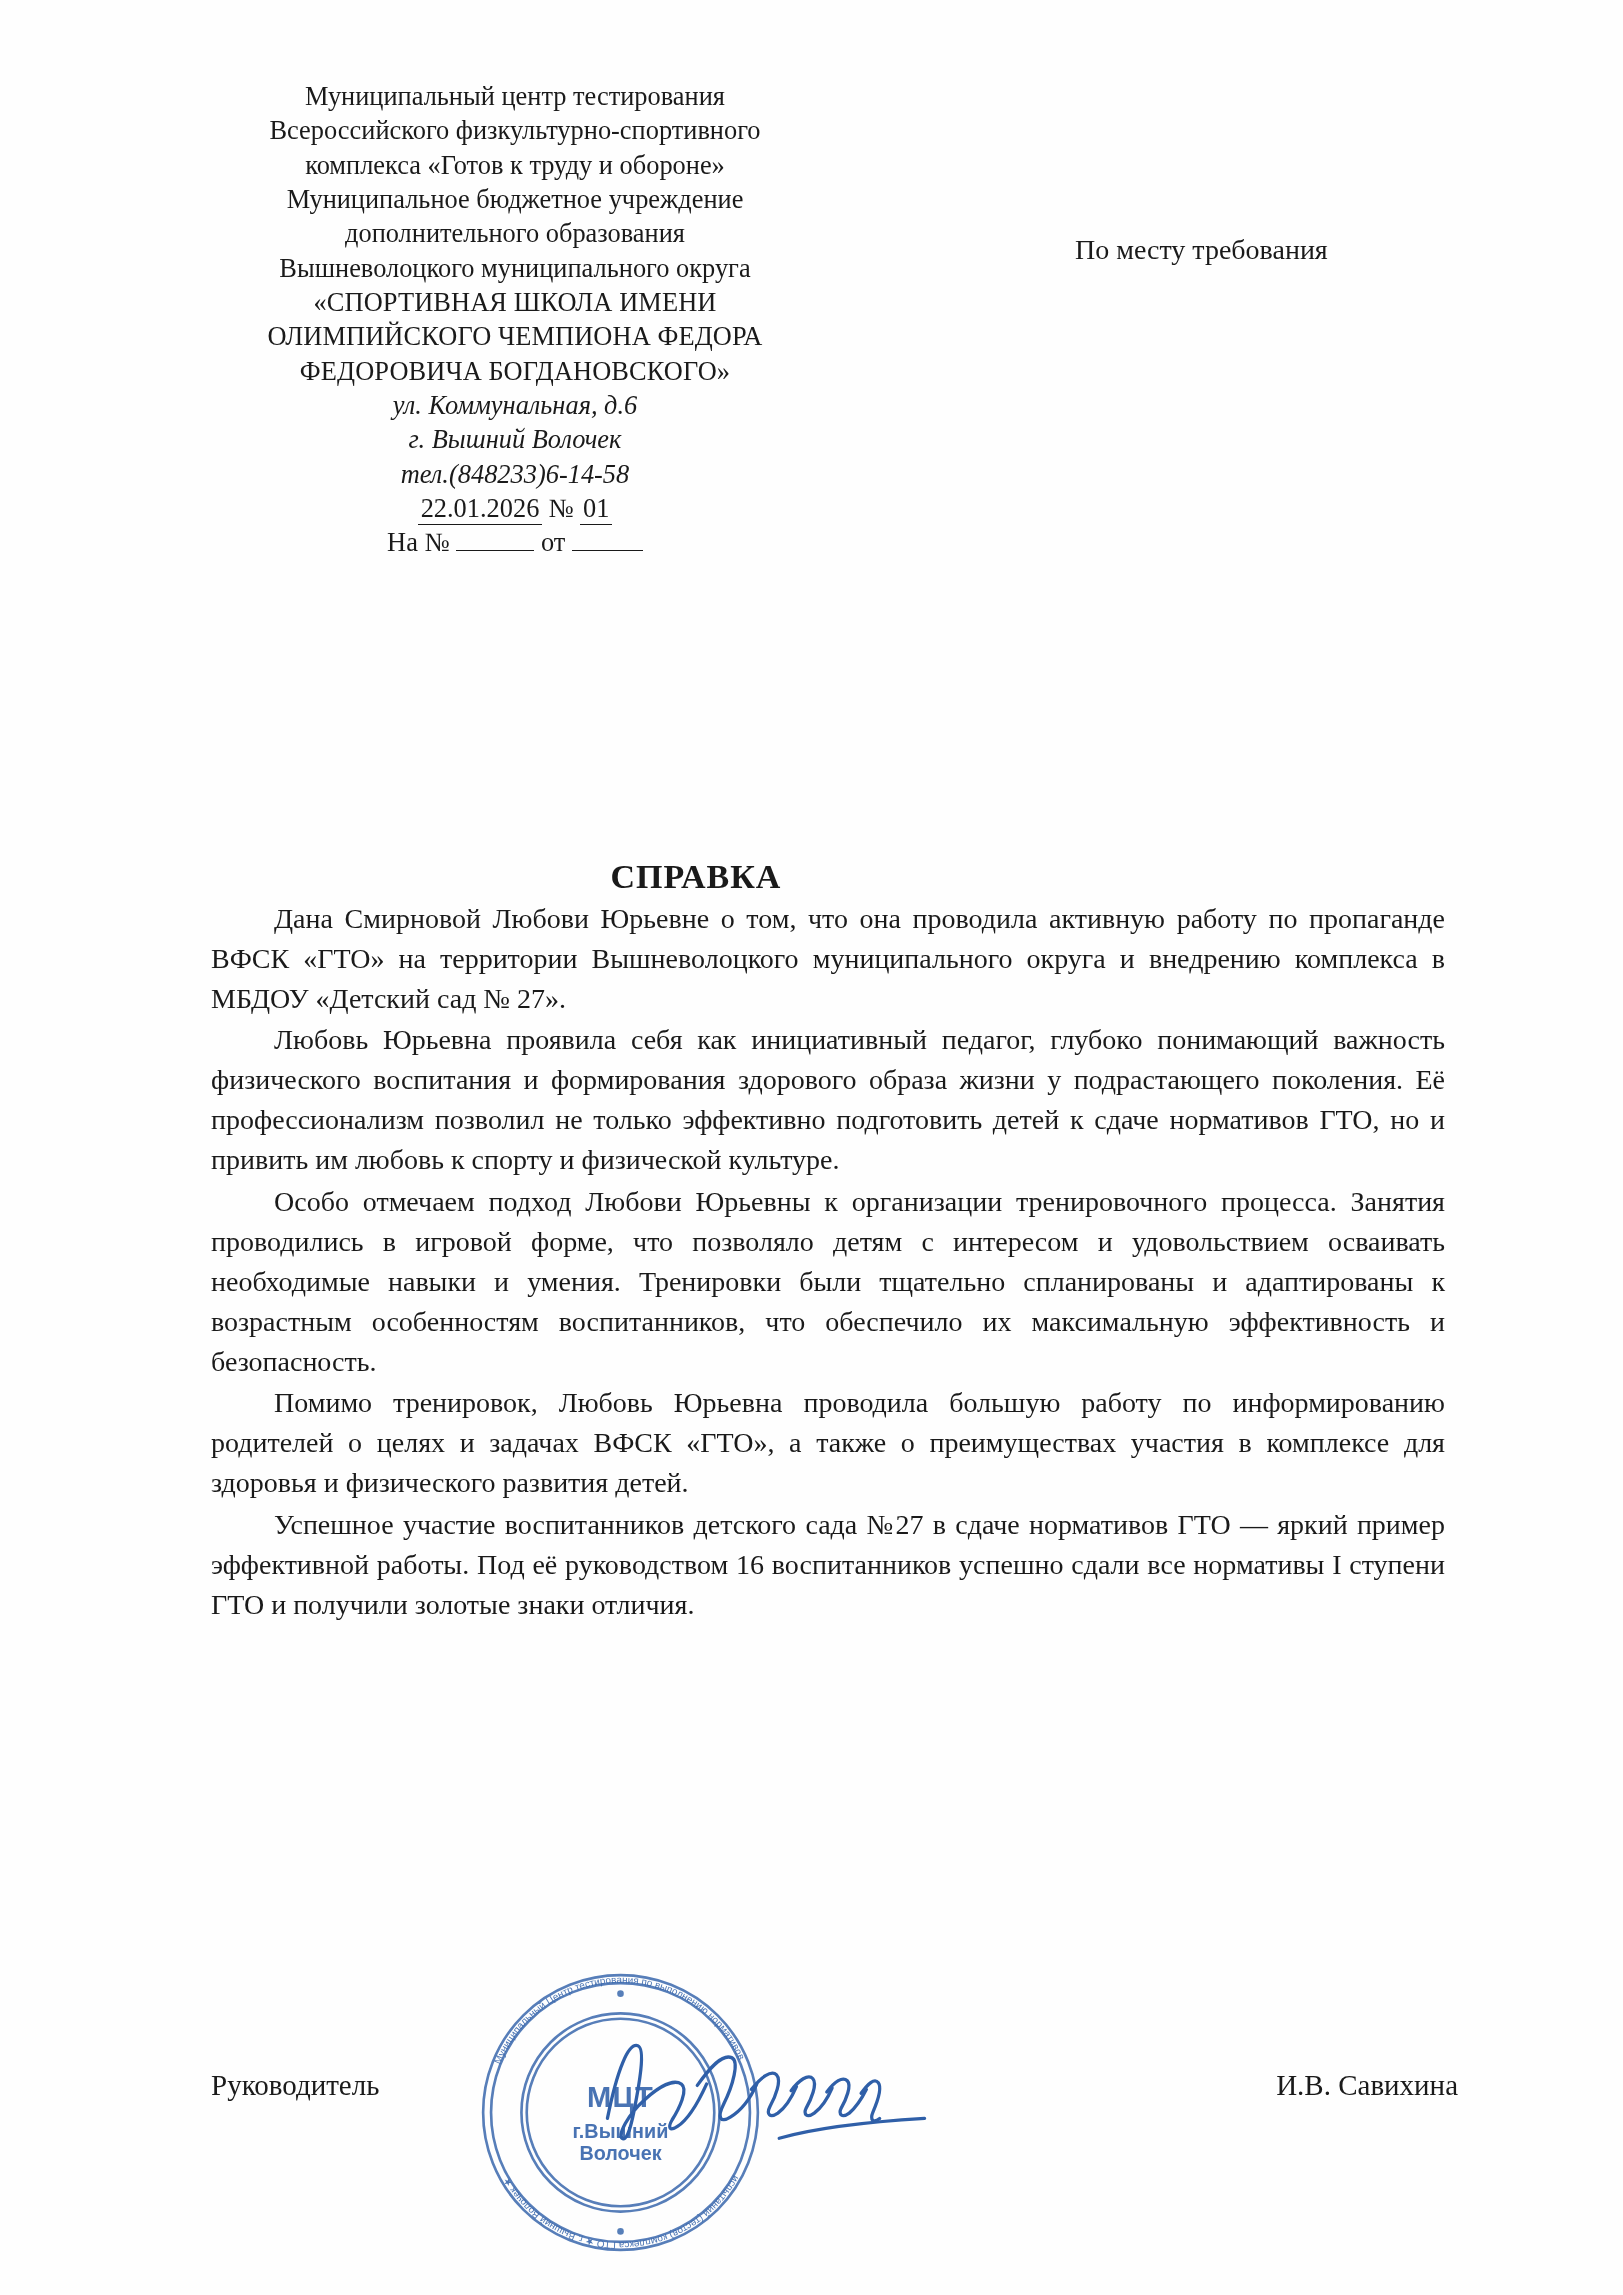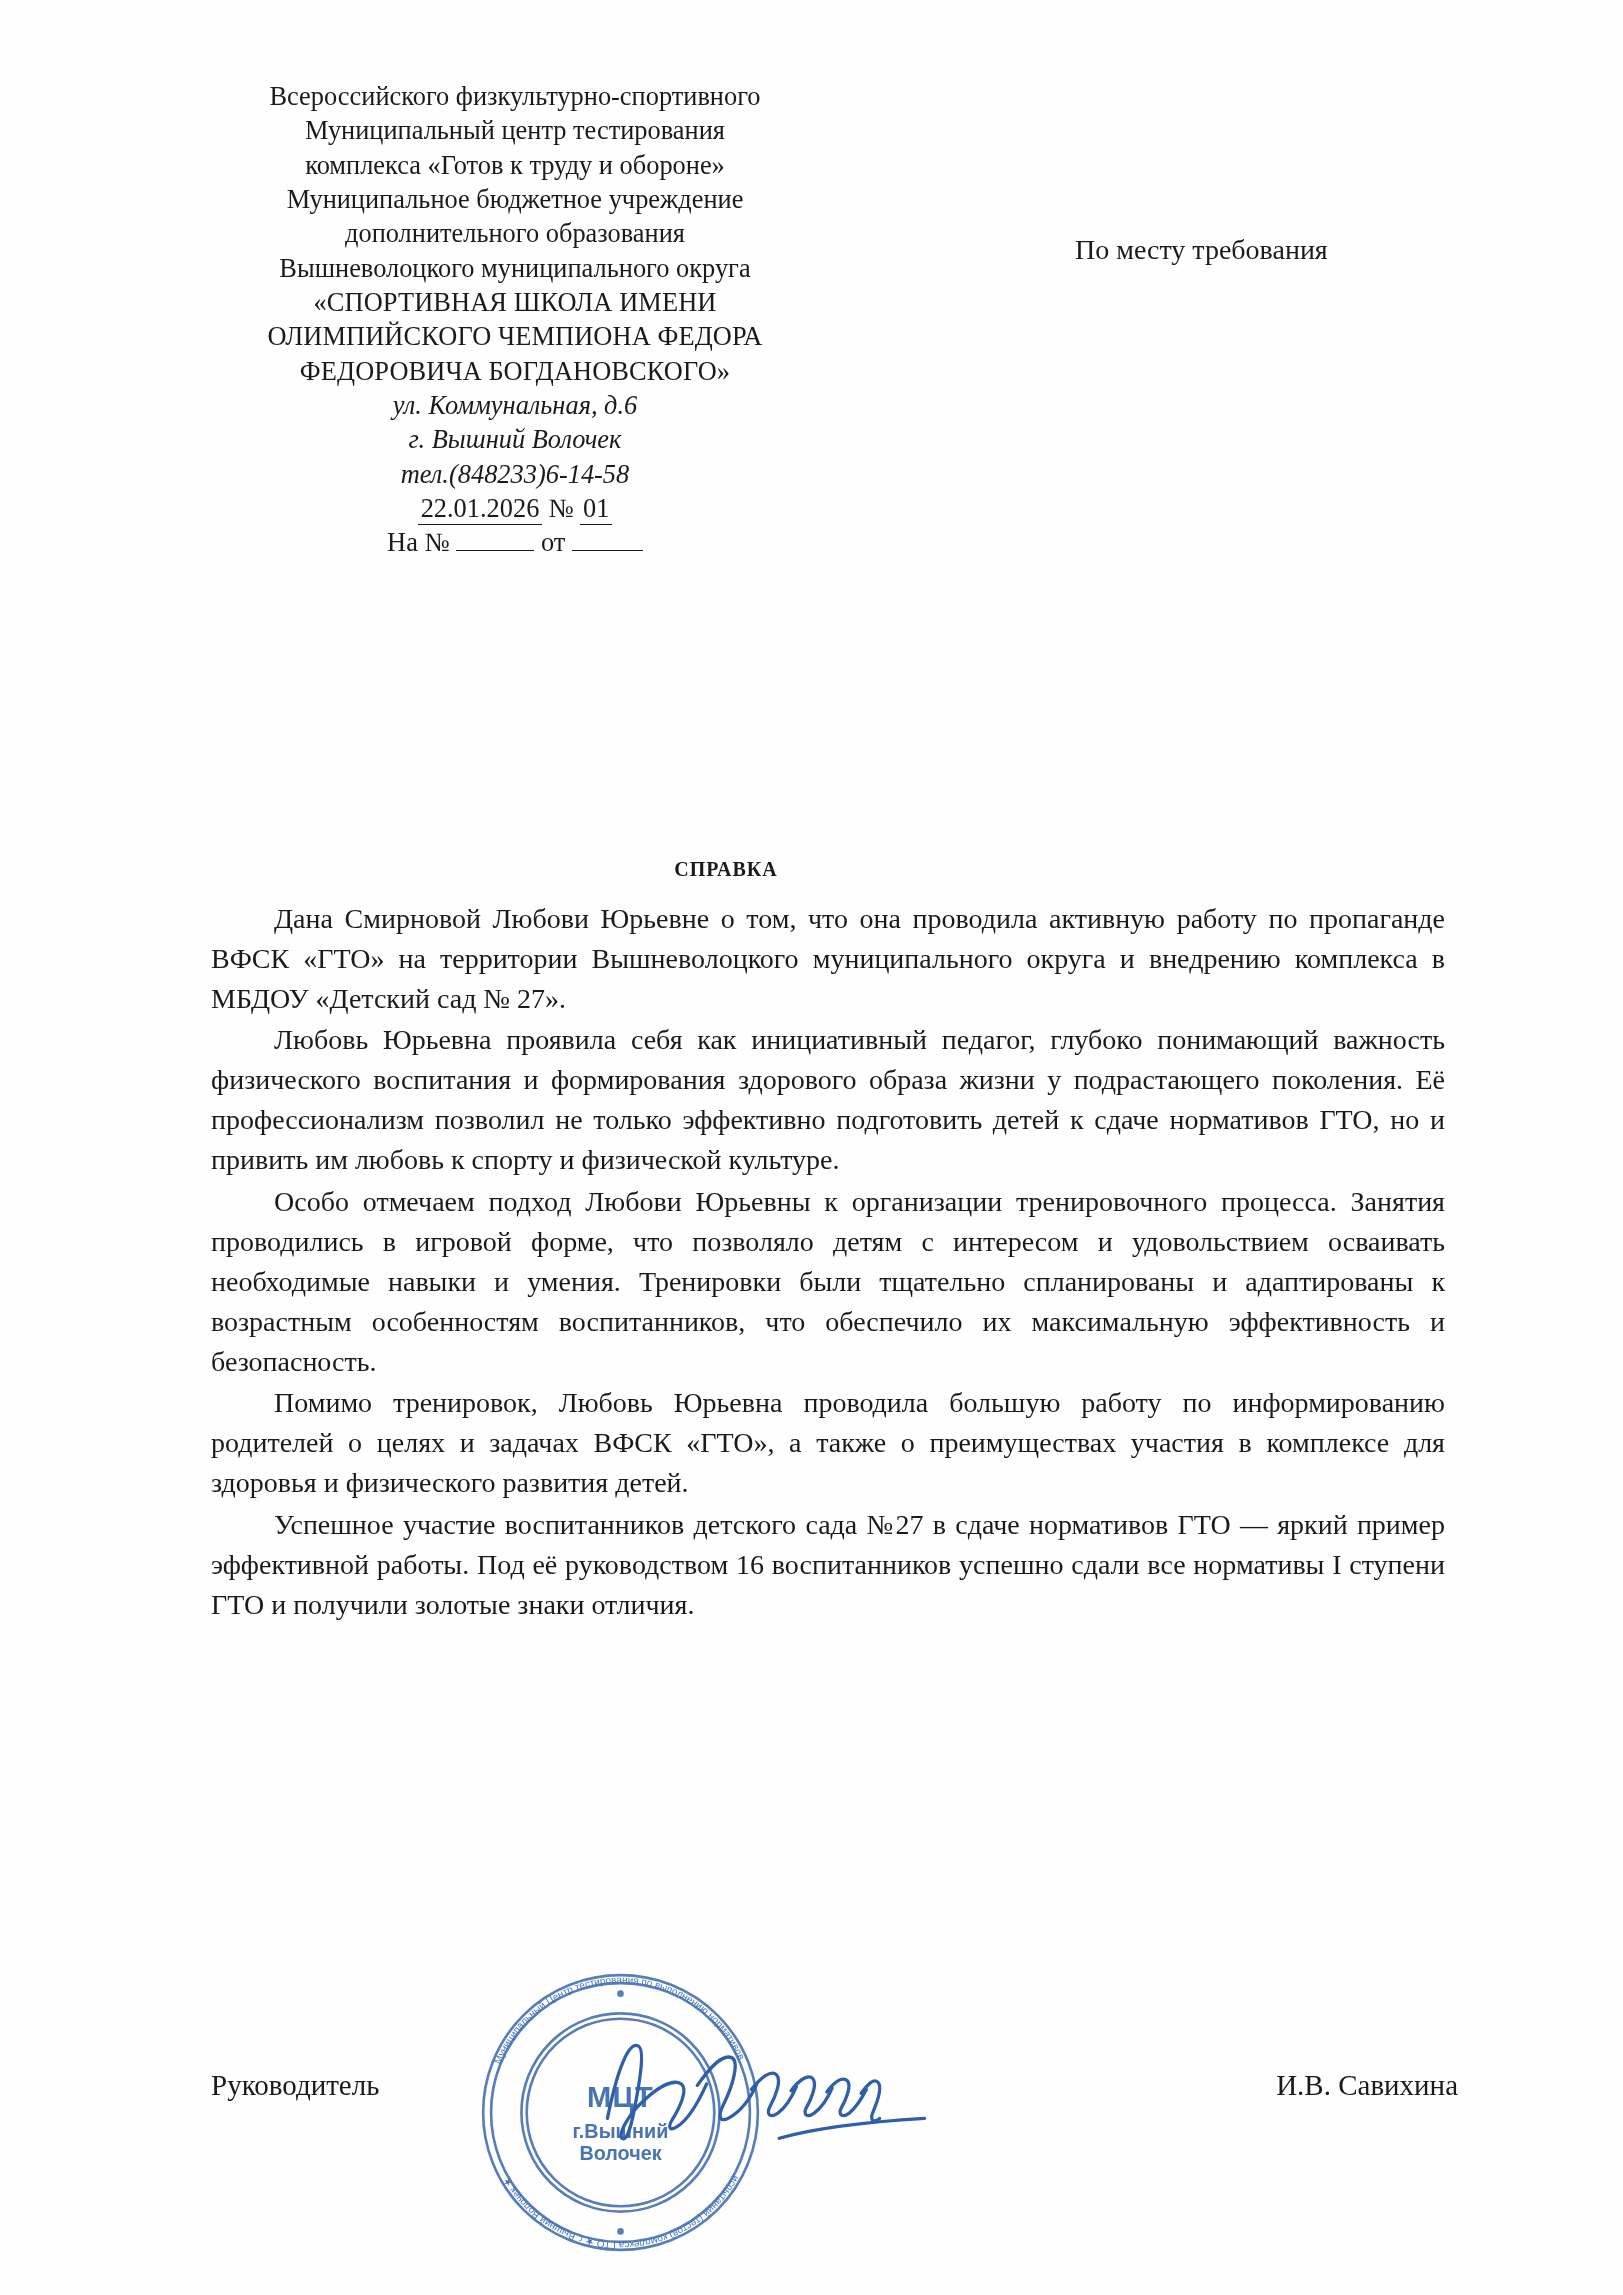--- a/index.html
+++ b/index.html
@@ -65,24 +65,23 @@
     margin-left: 12px;
   }
 
   
   .doc-title {
     position: absolute;
     top: 858px;
     left: 0;
     width: 1392px;
     text-align: center;
-    font-size: 20px;
+    font-size: 34px;
     font-weight: bold;
     letter-spacing: 1px;
-    padding-left: 30px;
   }
 
   
   .body-text {
     position: absolute;
     left: 211px;
     top: 899px;
     width: 1234px;
     font-size: 28px;
     line-height: 1.43;
@@ -134,22 +133,22 @@
     height: 172px;
     pointer-events: none;
   }
 </style>
 </head>
 <body>
 
 <div class="page">
 
   <div class="letterhead">
+    <span class="ln">Муниципальный центр тестирования</span>
     <span class="ln">Всероссийского физкультурно-спортивного</span>
-    <span class="ln">Муниципальный центр тестирования</span>
     <span class="ln">комплекса «Готов к труду и обороне»</span>
     <span class="ln">Муниципальное бюджетное учреждение</span>
     <span class="ln">дополнительного образования</span>
     <span class="ln">Вышневолоцкого муниципального округа</span>
     <span class="ln caps">«СПОРТИВНАЯ ШКОЛА ИМЕНИ</span>
     <span class="ln caps">ОЛИМПИЙСКОГО ЧЕМПИОНА ФЕДОРА</span>
     <span class="ln caps">ФЕДОРОВИЧА БОГДАНОВСКОГО»</span>
 
     <span class="ln italic addr-line">ул. Коммунальная, д.6</span>
     <span class="ln italic addr-line">г. Вышний Волочек</span>

